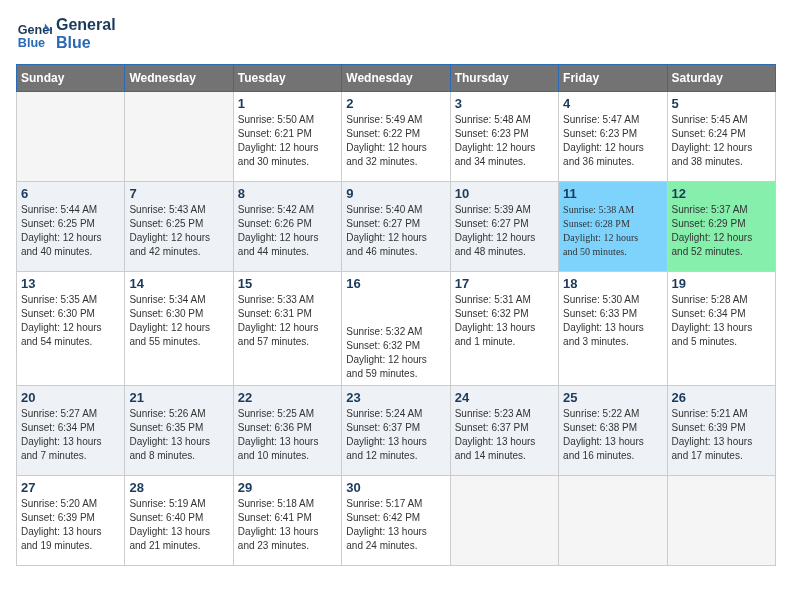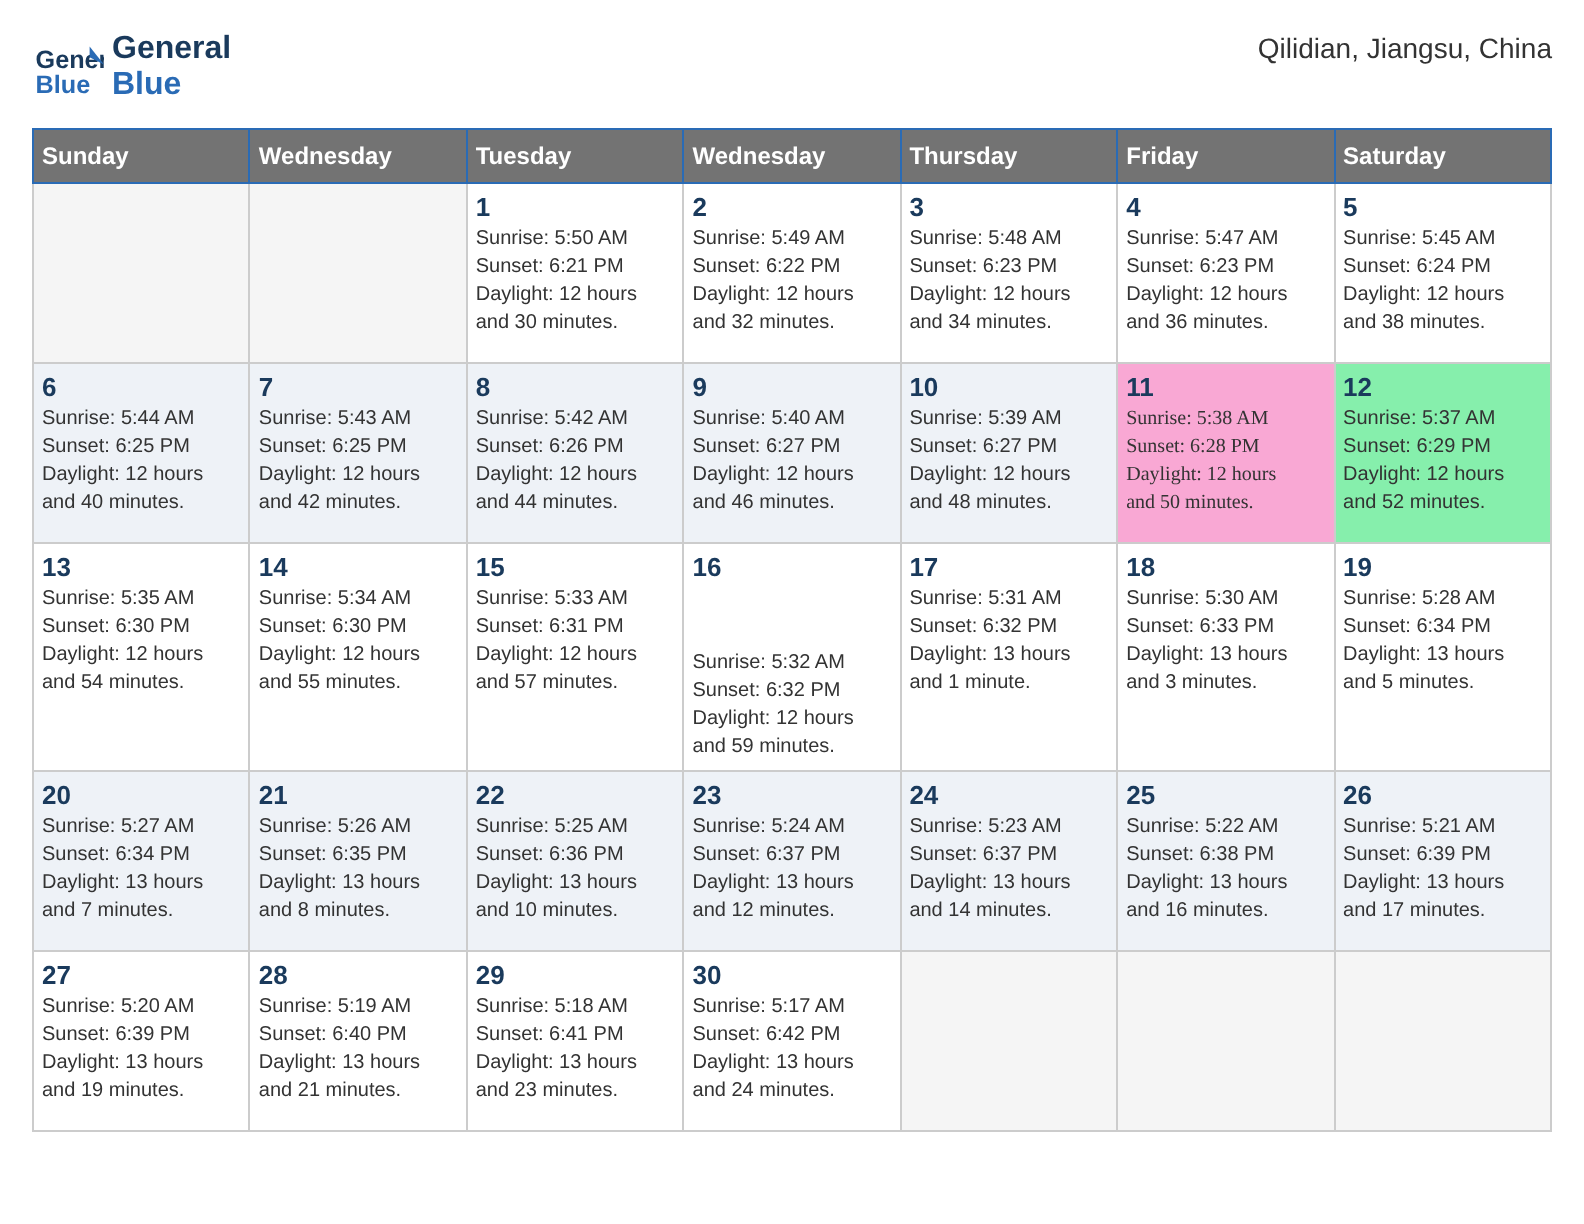--- a/index.html
+++ b/index.html
@@ -92,21 +92,20 @@
       <text x="2" y="20" font-size="14" font-weight="bold" fill="#1a3a5c">General</text>
       <text x="2" y="34" font-size="14" font-weight="bold" fill="#2a6bb5">Blue</text>
       <polygon points="32,8 40,18 32,14" fill="#2a6bb5"></polygon>
     </svg>
     <div style="line-height:1.1">
       <div style="font-size:16px;font-weight:bold;color:#1a3a5c">General</div>
       <div style="font-size:16px;font-weight:bold;color:#2a6bb5">Blue</div>
     </div>
   </div>
   <div class="title-area">
-    <div class="location">Qilidian, Jiangsu, China</div>
   </div>
 </div>
 
 <table>
   <thead>
     <tr>
     <th>Sunday</th>
         <th>Wednesday</th>
         <th>Tuesday</th>
         <th>Wednesday</th>
@@ -184,21 +183,21 @@
 Daylight: 12 hours
 and 46 minutes.</div>
         </td>
         <td style="background: rgb(238, 242, 247);">
           <span class="day-num">10</span>
           <div class="day-info" style="white-space: pre-line;">Sunrise: 5:39 AM
 Sunset: 6:27 PM
 Daylight: 12 hours
 and 48 minutes.</div>
         </td>
-        <td style="background: #f9a8d4;">
+        <td style="background: #7dd3fc;">
           <span class="day-num">11</span>
           <div class="day-info" style="white-space: pre-line; font-family: Liberation Serif, serif;">Sunrise: 5:38 AM
 Sunset: 6:28 PM
 Daylight: 12 hours
 and 50 minutes.</div>
         </td>
         <td style="background: #86efac; margin-top: 31px;">
           <span class="day-num">12</span>
           <div class="day-info" style="white-space: pre-line;">Sunrise: 5:37 AM
 Sunset: 6:29 PM

